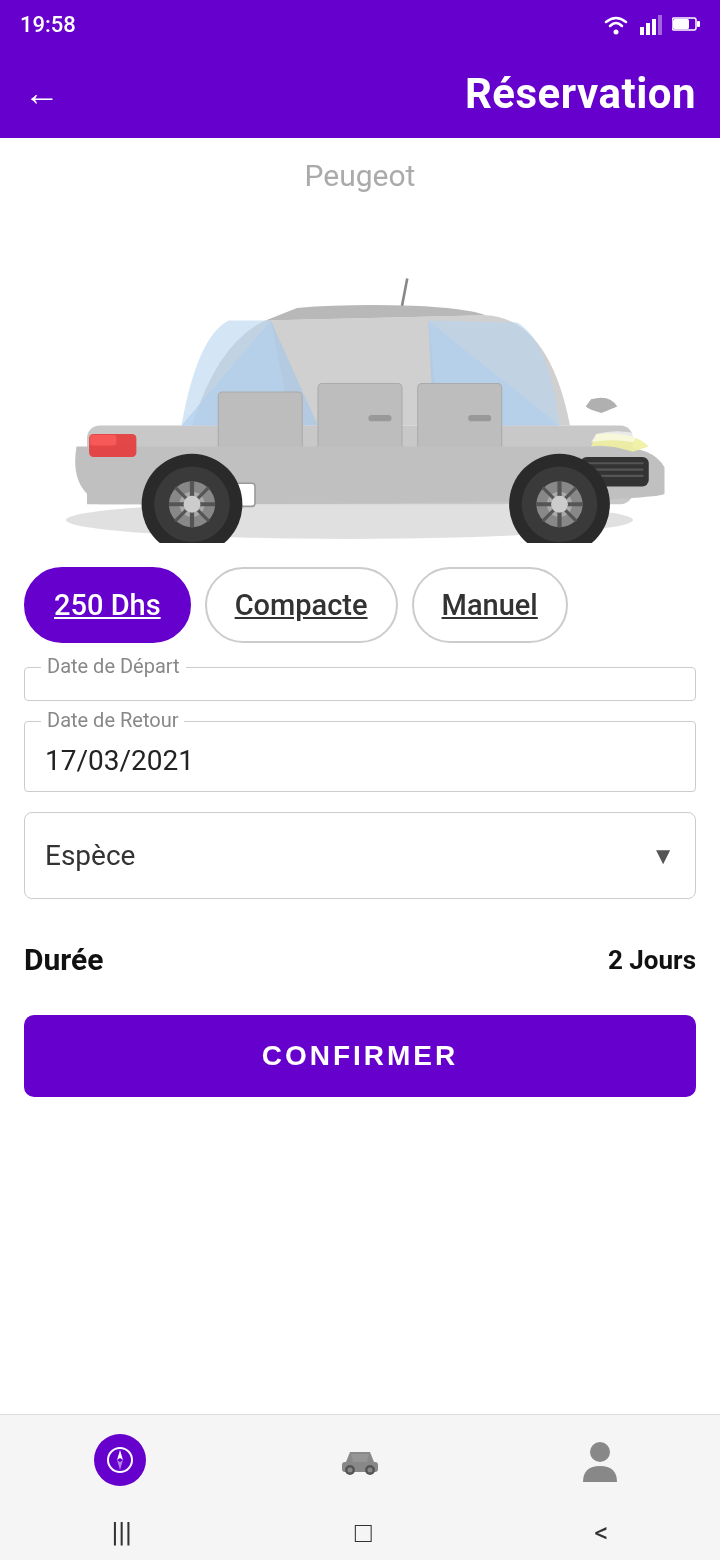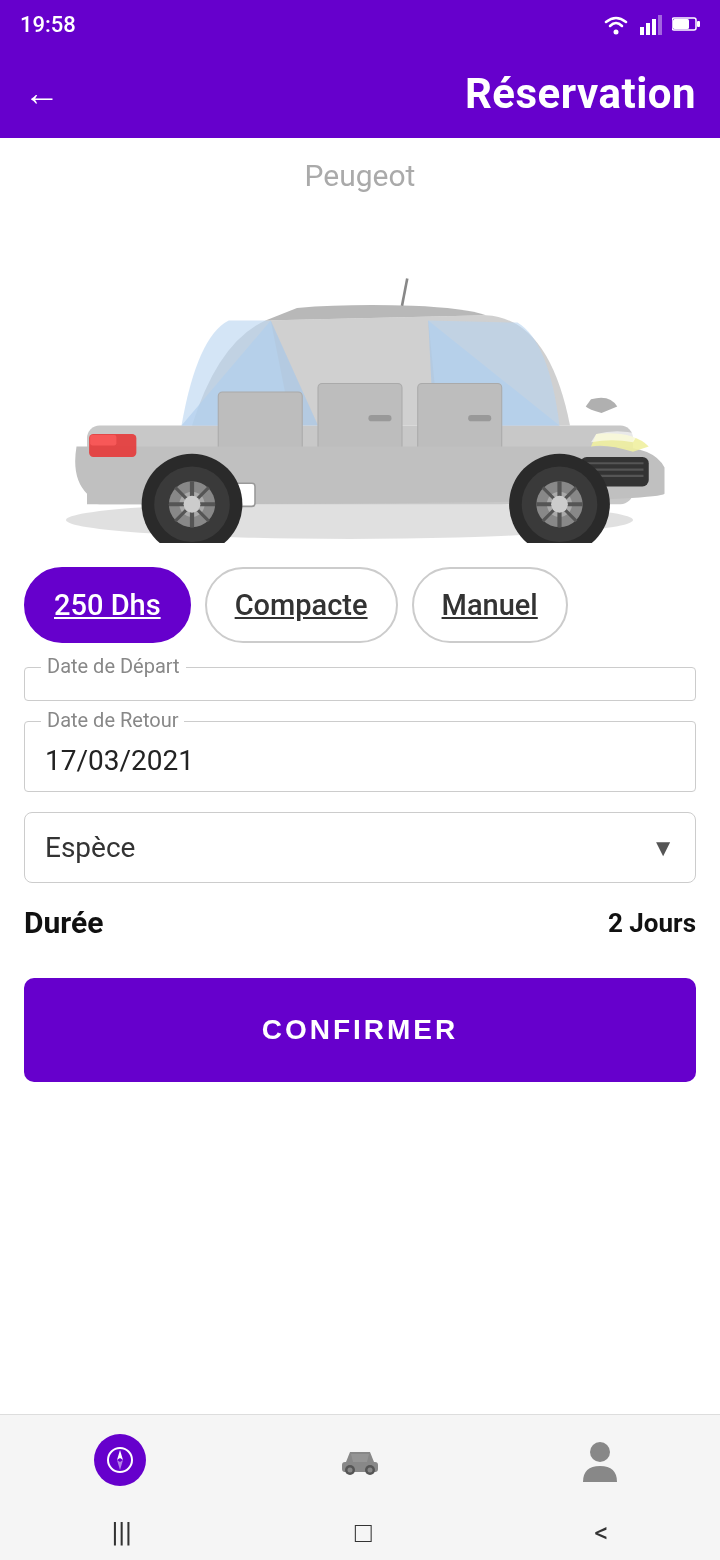--- a/index.html
+++ b/index.html
@@ -130,22 +130,22 @@
       font-size: 28px;
       color: #222;
       padding-top: 4px;
     }
 
     
     .dropdown-wrapper {
       position: relative;
       border: 1.5px solid #ccc;
       border-radius: 8px;
-      margin-bottom: 16px;
-      padding: 18px 20px;
+      margin-bottom: 37px;
+      padding: 26px 20px;
       display: flex;
       align-items: center;
       justify-content: space-between;
       background: #fff;
       gap: 24px;
     }
     .dropdown-value {
       font-size: 28px;
       color: #333;
     }
@@ -181,21 +181,21 @@
       font-weight: 700;
     }
 
     
     .confirm-btn {
       width: 100%;
       background: #6600cc;
       color: #fff;
       border: none;
       border-radius: 10px;
-      height: 104px;
+      height: 82px;
       font-size: 28px;
       font-weight: 700;
       letter-spacing: 3px;
       cursor: pointer;
       text-transform: uppercase;
     }
 
     
     .bottom-nav {
       position: fixed;

